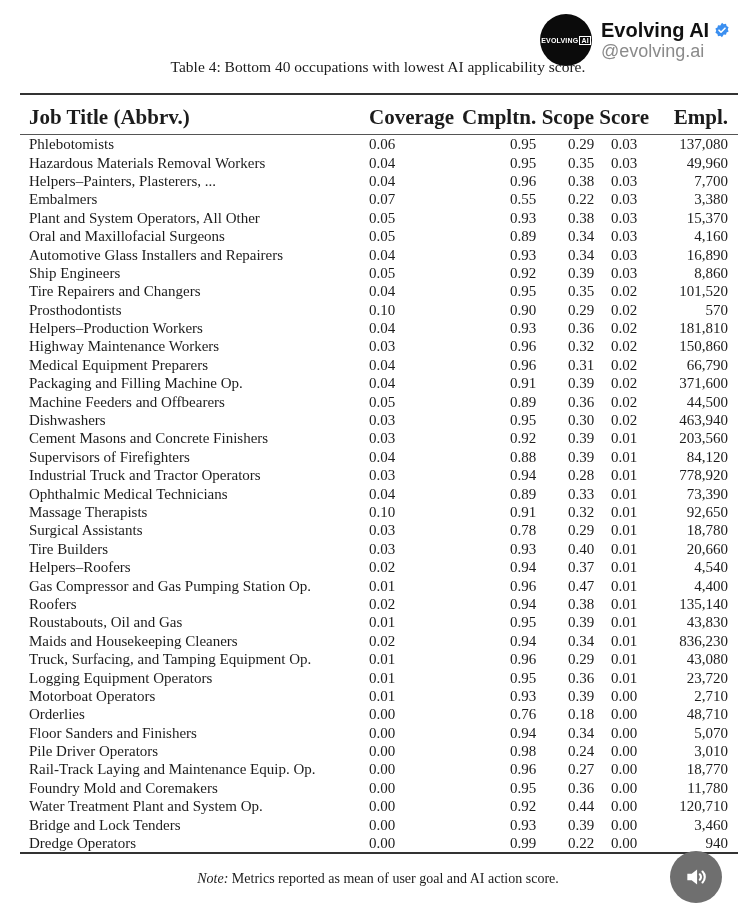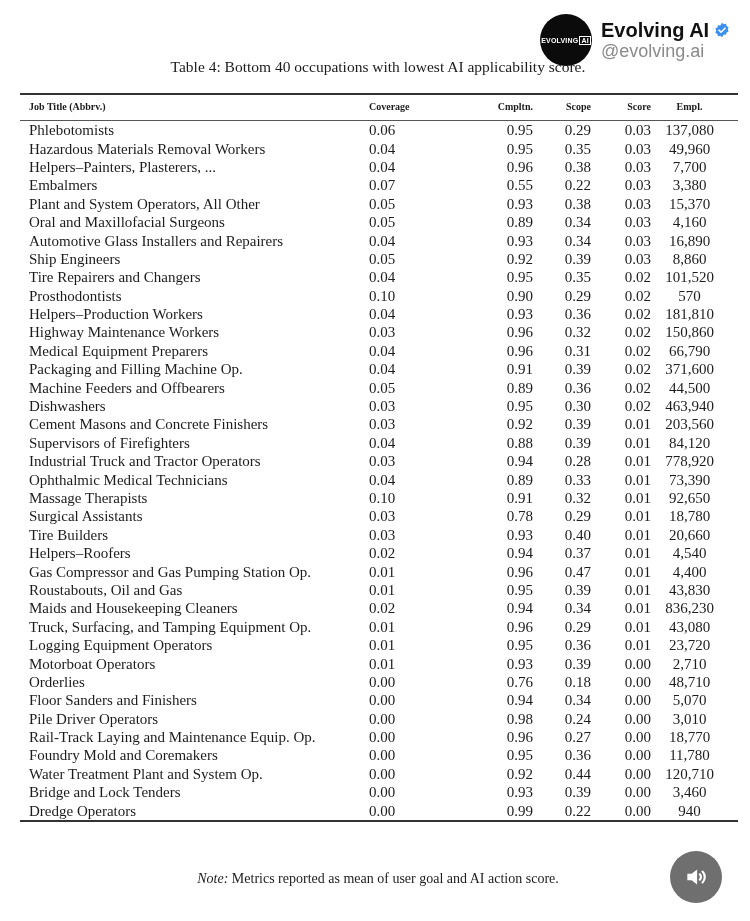--- a/index.html
+++ b/index.html
@@ -8,29 +8,29 @@
   .brand-logo { width: 52px; height: 52px; border-radius: 50%; background: #0b0b0b; display: flex; align-items: center; justify-content: center; color: #fff; font-family: "Liberation Sans", sans-serif; font-weight: bold; font-size: 7px; letter-spacing: 0.2px; }
   .brand-logo .ai-box { border: 1px solid #fff; padding: 0 1px; margin-left: 1px; }
   .brand-text { margin-left: 9px; font-family: "Liberation Sans", sans-serif; }
   .brand-name { font-size: 20px; font-weight: bold; color: #111; display: flex; align-items: center; }
   .verified { display: inline-block; width: 16px; height: 16px; margin-left: 5px; }
   .brand-handle { font-size: 18px; color: #8a8a8a; margin-top: -1px; }
   .caption { position: absolute; top: 58px; left: 0; width: 756px; text-align: center; font-family: "Liberation Serif", serif; font-size: 15.5px; }
   .table-wrap { position: absolute; top: 93px; left: 20px; width: 718px; }
   table { border-collapse: collapse; width: 100%; font-family: "Liberation Serif", serif; font-size: 15px; }
   thead tr { border-top: 2px solid #333; border-bottom: 1.5px solid #555; }
-  th { font-weight: bold; padding: 2px 0 4px 0; font-size: 10px; height: 19px; }
+  th { font-weight: bold; padding: 10px 0 4px 0; font-size: 21px; height: 19px; }
   tbody tr:last-child { border-bottom: 2px solid #333; }
   td { padding: 0; height: 18.4px; line-height: 18px; white-space: nowrap; }
   .c-title { text-align: left; padding-left: 9px; width: 340px; }
   .c-cov { text-align: left; width: 82px; padding-right: 0; }
   .c-cmp { text-align: right; width: 82px; }
   .c-scope { text-align: right; width: 58px; }
-  .c-score { text-align: right; width: 60px; }
-  .c-empl { text-align: center; padding-right: 10px; }
+  .c-score { text-align: center; width: 60px; }
+  .c-empl { text-align: right; padding-right: 10px; }
   th.c-cov { padding-right: 0; }
   td.c-cov { padding-right: 0; }
   .note { position: absolute; top: 871px; left: 0; width: 756px; text-align: center; font-family: "Liberation Serif", serif; font-size: 14px; }
   .note em { font-style: italic; }
   .audio-btn { position: absolute; left: 670px; top: 851px; width: 52px; height: 52px; border-radius: 50%; background: #6f6f6f; display: flex; align-items: center; justify-content: center; cursor: pointer; }
 </style>
 </head>
 <body>
 
 <div class="brand">
@@ -259,20 +259,28 @@
         </tr>
         <tr>
           <td class="c-title">Gas Compressor and Gas Pumping Station Op.</td>
           <td class="c-cov">0.01</td>
           <td class="c-cmp">0.96</td>
           <td class="c-scope">0.47</td>
           <td class="c-score">0.01</td>
           <td class="c-empl">4,400</td>
         </tr>
         <tr>
+          <td class="c-title">Roofers</td>
+          <td class="c-cov">0.02</td>
+          <td class="c-cmp">0.94</td>
+          <td class="c-scope">0.38</td>
+          <td class="c-score">0.01</td>
+          <td class="c-empl">135,140</td>
+        </tr>
+        <tr>
           <td class="c-title">Roustabouts, Oil and Gas</td>
           <td class="c-cov">0.01</td>
           <td class="c-cmp">0.95</td>
           <td class="c-scope">0.39</td>
           <td class="c-score">0.01</td>
           <td class="c-empl">43,830</td>
         </tr>
         <tr>
           <td class="c-title">Maids and Housekeeping Cleaners</td>
           <td class="c-cov">0.02</td>

